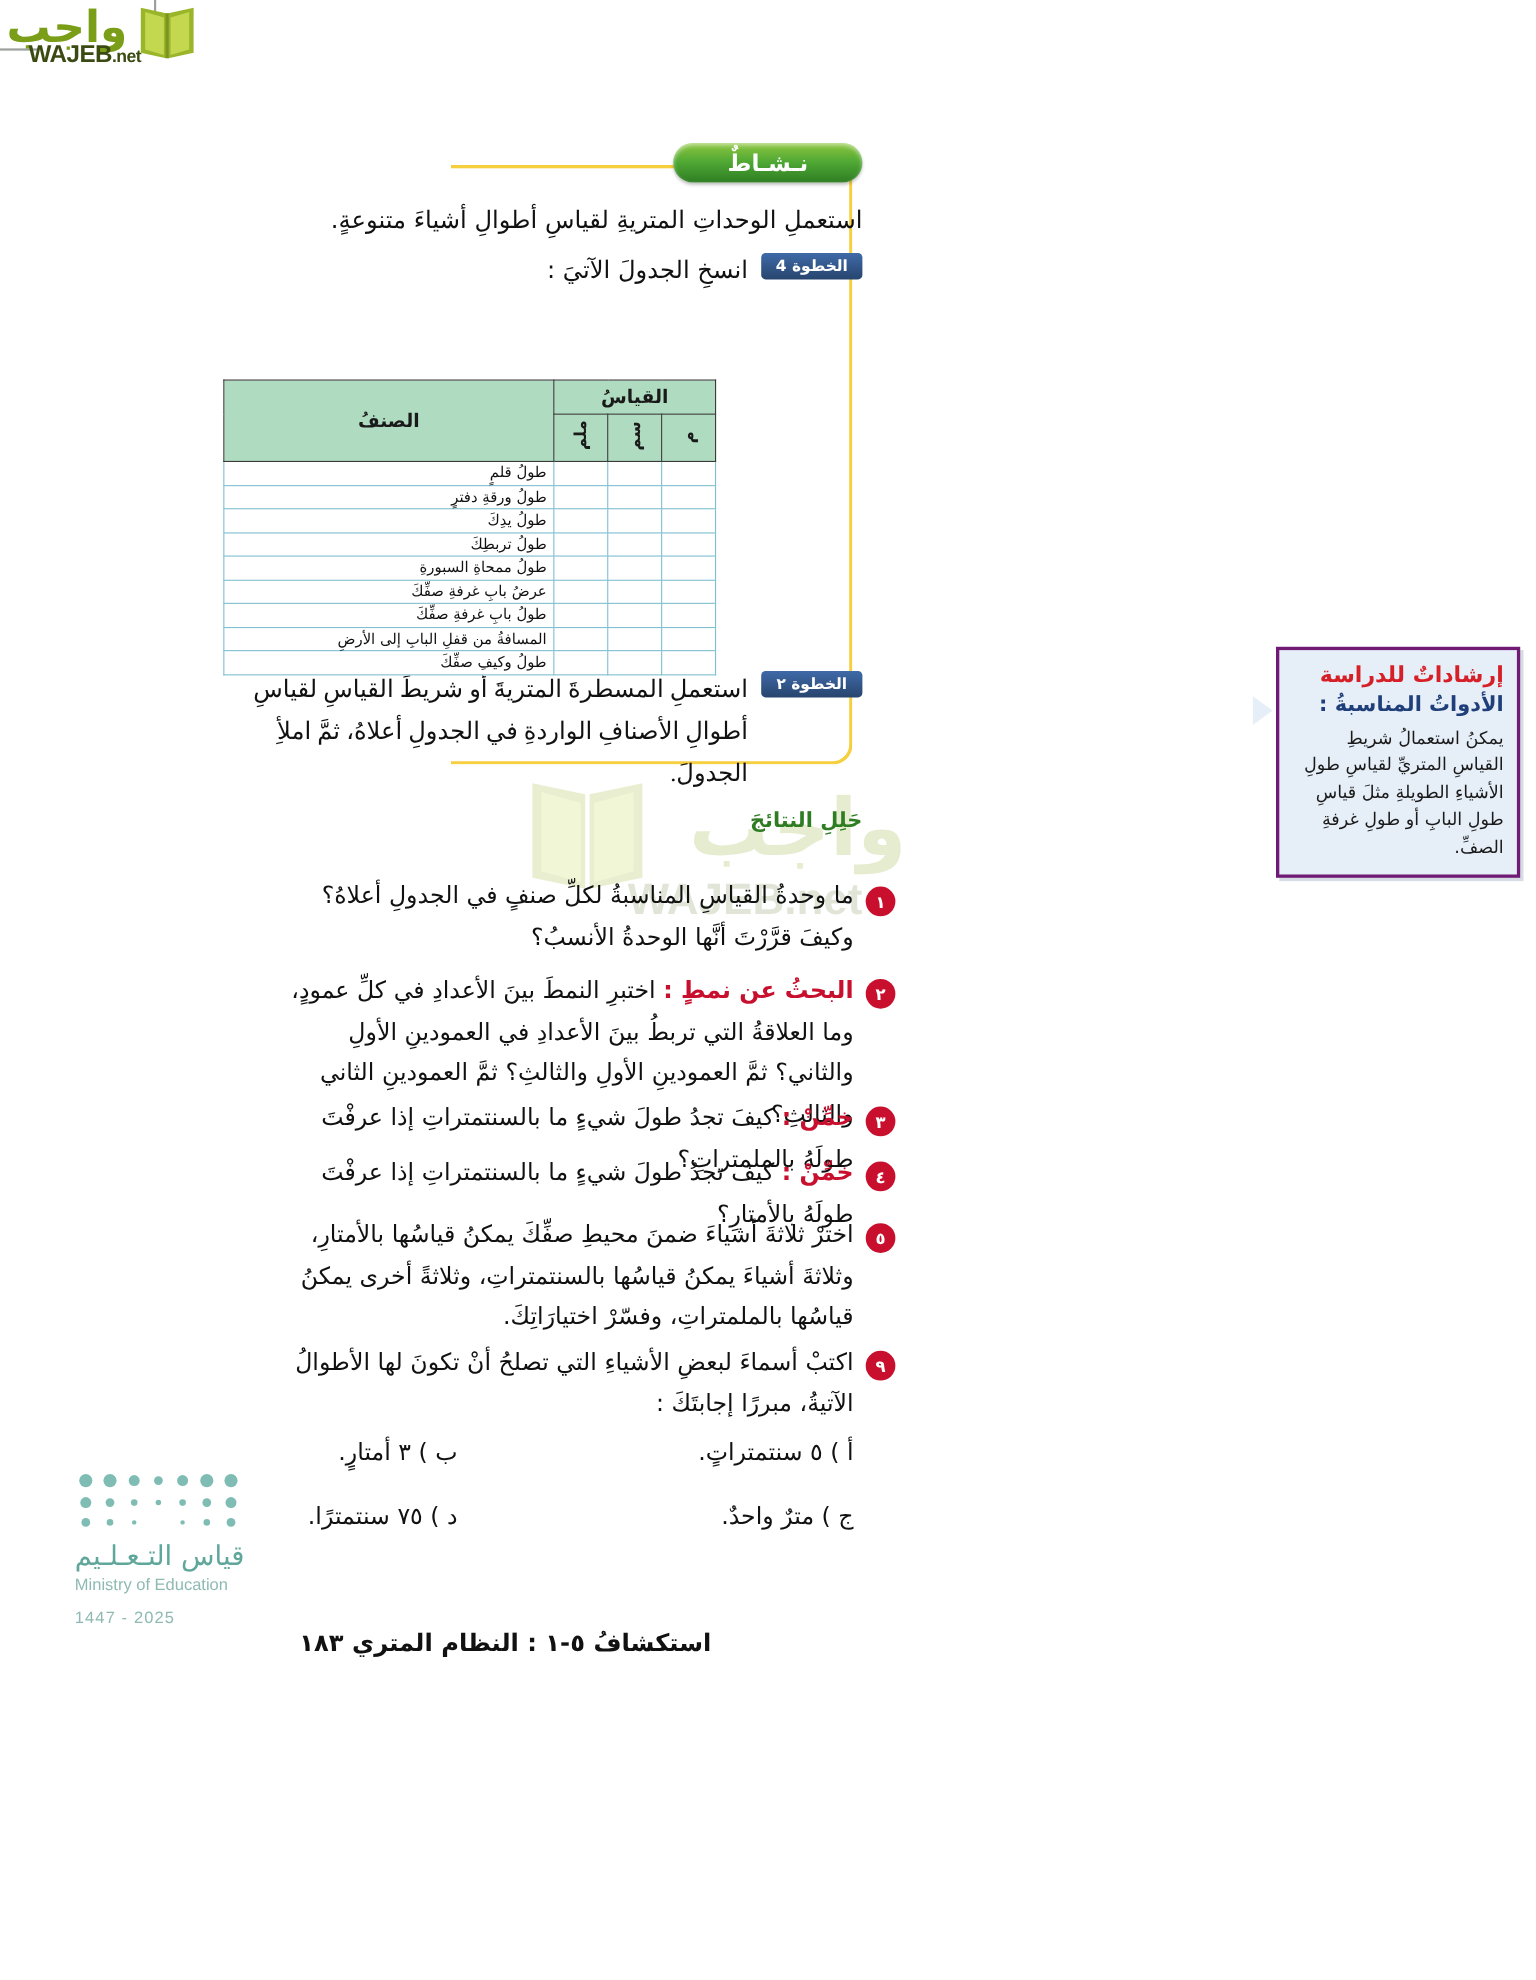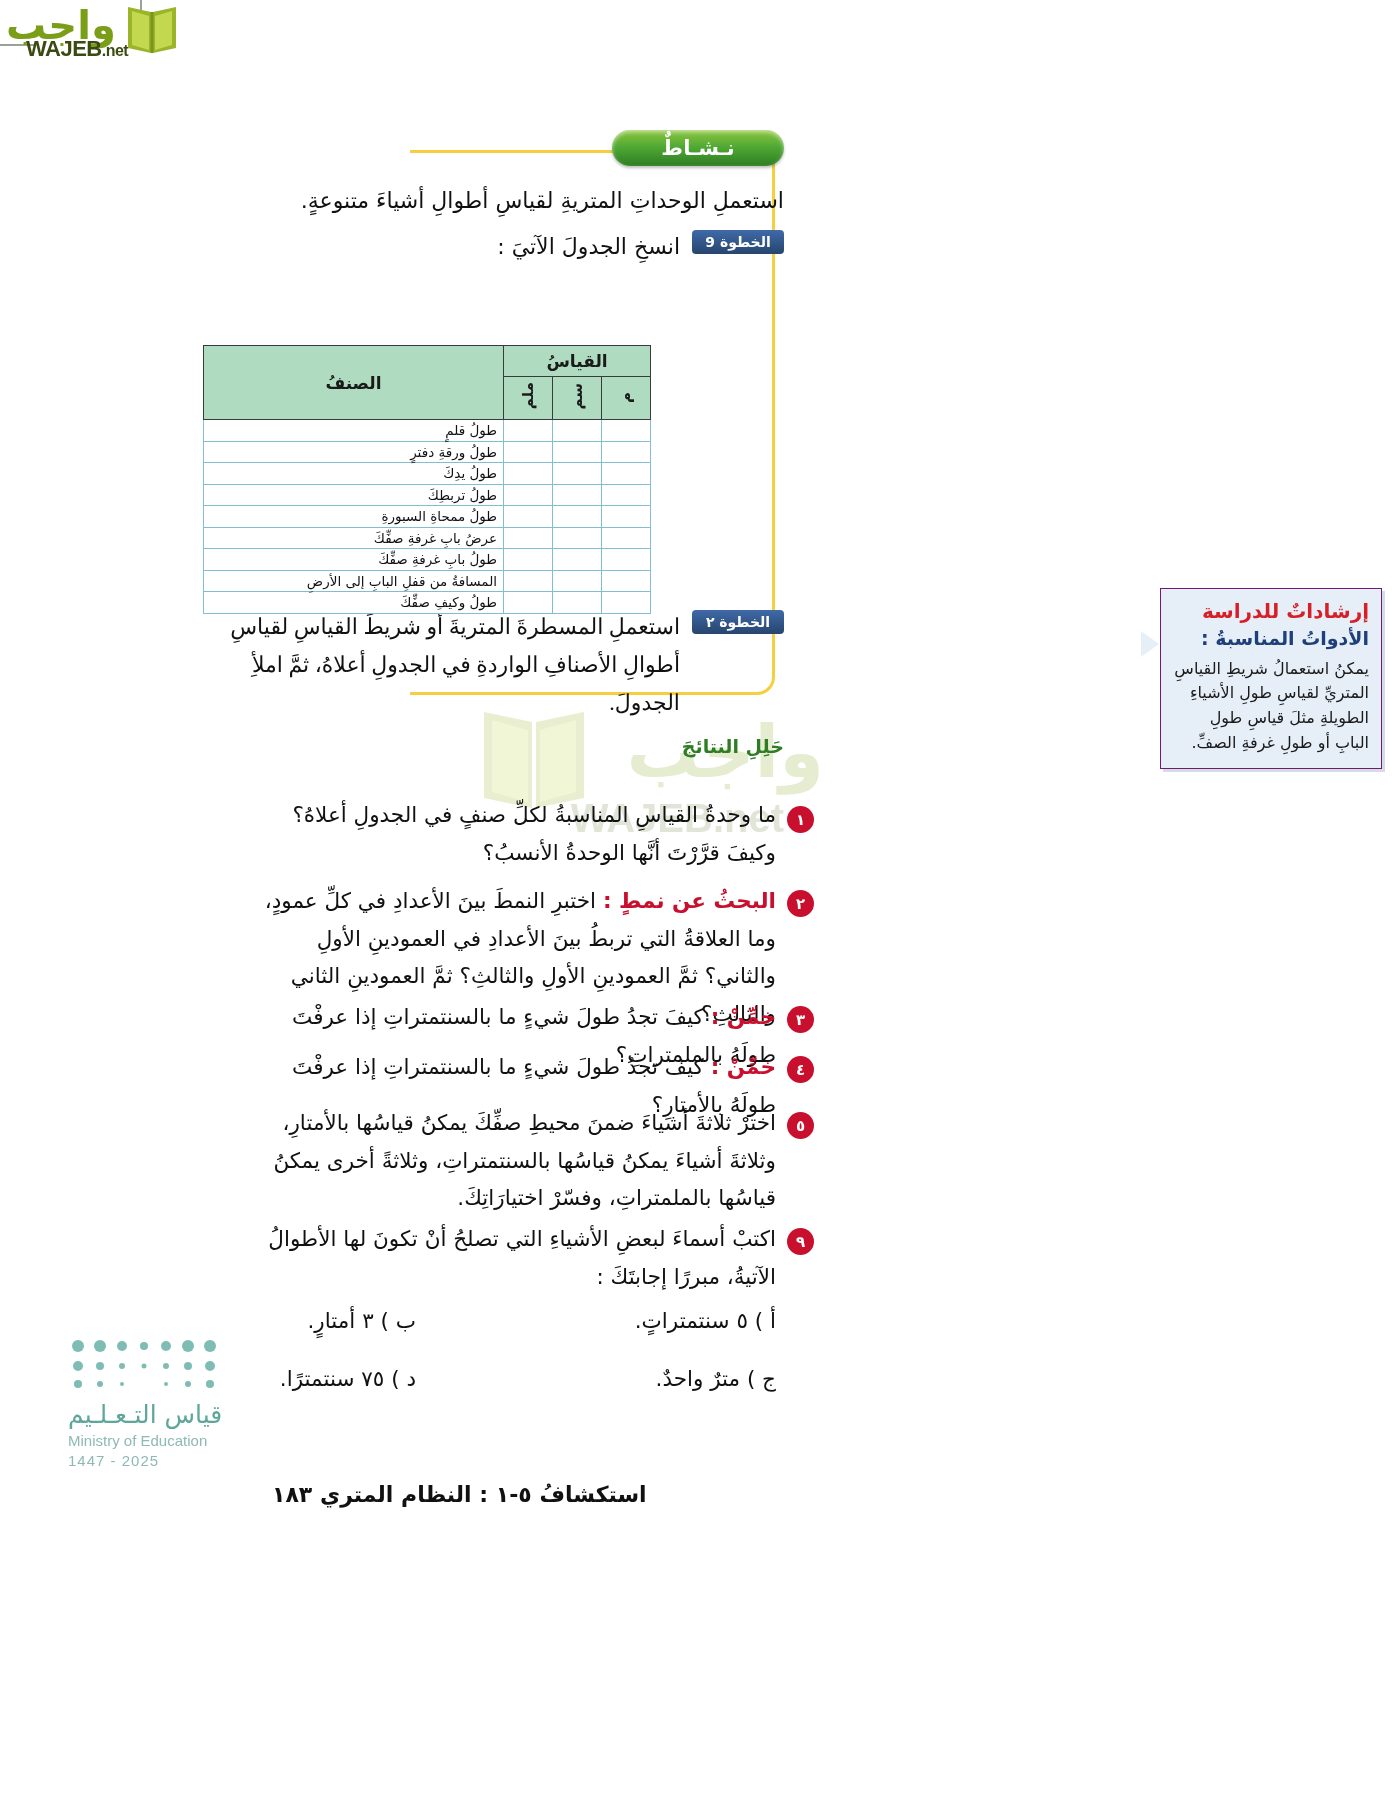--- a/index.html
+++ b/index.html
@@ -103,21 +103,21 @@
     border-right:1.5px solid #3a3a3a;
   }
   .tbl tbody td.meas{width:48px;background:#fff;}
   .tbl col.c-m{width:48px;}
   .tbl col.c-cm{width:48px;}
   .tbl col.c-mm{width:48px;}
 
   
   .tip{
     position:absolute;right:14px;top:588px;width:222px;
-    background:#e6eef7;border:1px solid #701a75;
+    background:#e6eef7;border:3px solid #701a75;
     box-shadow:3px 3px 0 rgba(120,140,165,.30);
     padding:10px 12px 12px 12px;box-sizing:border-box;direction:rtl;text-align:right;
   }
   .tip:after{
     content:"";position:absolute;right:222px;top:42px;
     border-top:13px solid transparent;border-bottom:13px solid transparent;
     border-left:18px solid #e6eef7;
   }
   .tip-h1{color:#d61f26;font-size:20px;font-weight:700;line-height:1.25;}
   .tip-h2{color:#1f3f7a;font-size:19px;font-weight:700;line-height:1.3;margin-top:2px;}
@@ -146,21 +146,21 @@
   .moe-dots{position:absolute;left:6px;top:0;width:150px;height:52px;}
   .moe-ar{
     position:absolute;left:4px;top:62px;font-size:25px;color:#5fa69b;
     direction:rtl;letter-spacing:1px;font-weight:400;
   }
   .moe-en{
     position:absolute;left:4px;top:94px;font-size:15px;color:#8fb9b3;
     font-family:"Liberation Sans",sans-serif;
   }
   .moe-yr{
-    position:absolute;left:4px;top:114px;font-size:15px;color:#8fb9b3;
+    position:absolute;left:4px;top:124px;font-size:15px;color:#8fb9b3;
     font-family:"Liberation Sans",sans-serif;letter-spacing:1px;
   }
 
   .pagenum{
     position:absolute;left:272px;top:1482px;font-size:22px;font-weight:700;direction:rtl;
   }
   .foot-title{
     position:absolute;left:320px;top:1482px;font-size:22px;font-weight:700;direction:rtl;
   }
 </style>
@@ -196,21 +196,21 @@
   </div>
 </div>
 
 <div class="act-frame"></div>
 <div class="act-frame-top"></div>
 
 <div class="badge-nashat">نـشـاطٌ</div>
 
 <div class="act-intro">استعملِ الوحداتِ المتريةِ لقياسِ أطوالِ أشياءَ متنوعةٍ.</div>
 
-<div class="step-badge" id="step1-badge">الخطوة 9</div>
+<div class="step-badge" id="step1-badge">الخطوة 4</div>
 <div class="step-text" id="step1-text">انسخِ الجدولَ الآتيَ :</div>
 
 <div class="step-badge" id="step2-badge">الخطوة ٢</div>
 <div class="step-text" id="step2-text">استعملِ المسطرةَ المتريةَ أو شريطَ القياسِ لقياسِ أطوالِ الأصنافِ الواردةِ في الجدولِ أعلاهُ، ثمَّ املأِ الجدولَ.</div>
 
 <table class="tbl">
   <colgroup>
     <col class="c-m">
       <col class="c-cm">
       <col class="c-mm">

